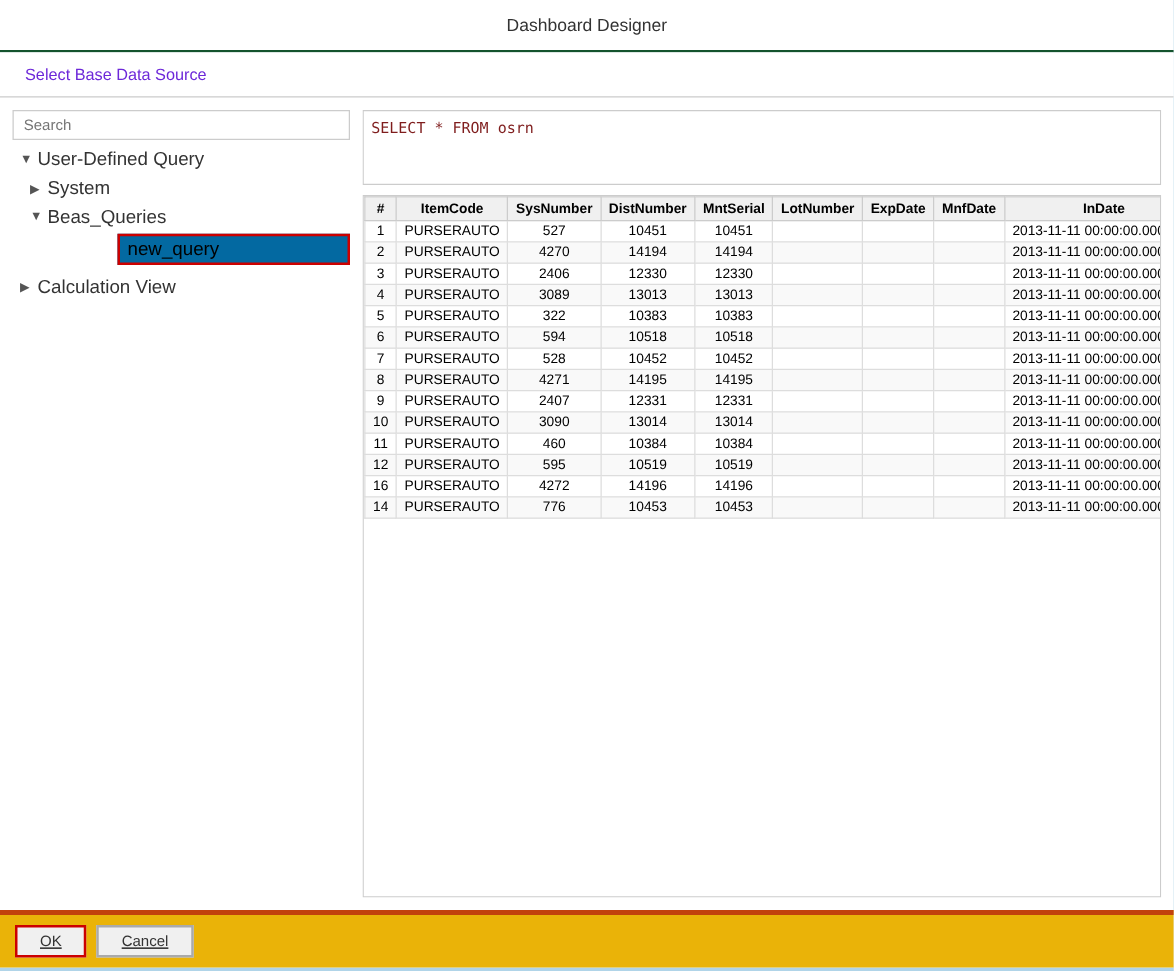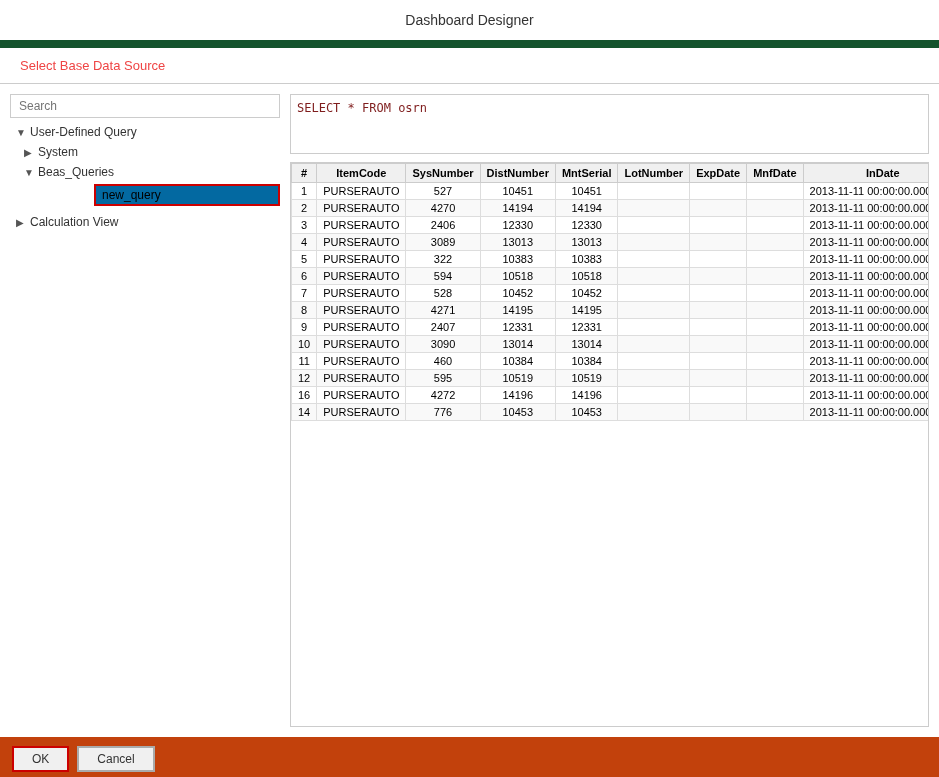--- a/index.html
+++ b/index.html
@@ -11,34 +11,34 @@
       height: 777px;
       overflow: hidden;
     }
     .title-bar {
       background: #fff;
       text-align: center;
       padding: 12px 0;
       font-size: 14px;
       font-weight: normal;
       color: #333;
-      border-bottom: 8px solid #14532d;
+      border-bottom: 2px solid #14532d;
     }
     .main-container {
       display: flex;
       flex-direction: column;
       background: #fff;
       margin: 0;
       height: calc(777px - 45px);
     }
     .dialog-header {
       background: #fff;
       padding: 10px 20px;
       font-size: 13px;
-      color: #ef4444;
+      color: #6d28d9;
       border-bottom: 1px solid #ccc;
     }
     .dialog-body {
       display: flex;
       flex: 1;
       overflow: hidden;
       padding: 10px;
       gap: 10px;
     }
     .left-panel {
@@ -68,21 +68,21 @@
       gap: 4px;
       color: #333;
       user-select: none;
     }
     .tree-item .arrow {
       font-size: 10px;
       color: #555;
       width: 10px;
     }
     .tree-item-label {
-      font-size: 12px;
+      font-size: 15px;
     }
     .tree-indent-1 { padding-left: 14px; }
     .new-query-item {
       border: 2px solid #cc0000;
       background: #0369a1;
       padding: 2px 6px;
       margin-left: 42px;
       cursor: pointer;
     }
     .right-panel {
@@ -124,22 +124,23 @@
       padding: 2px 6px;
       text-align: center;
       white-space: nowrap;
     }
     .data-table tr:nth-child(even) td { background: #f9f9f9; }
     .dialog-footer {
       display: flex;
       align-items: center;
       padding: 8px 12px;
       gap: 8px;
-      border-top: 1px solid #c2410c;
-      background: #c2410c;
+      border-top: 4px solid #c2410c;
+      background: #eab308;
+      text-decoration: underline;
     }
     .btn {
       padding: 4px 18px;
       font-size: 12px;
       cursor: pointer;
       background: #f0f0f0;
       border: 2px solid #aaa;
       color: #333;
     }
     .btn-ok {

